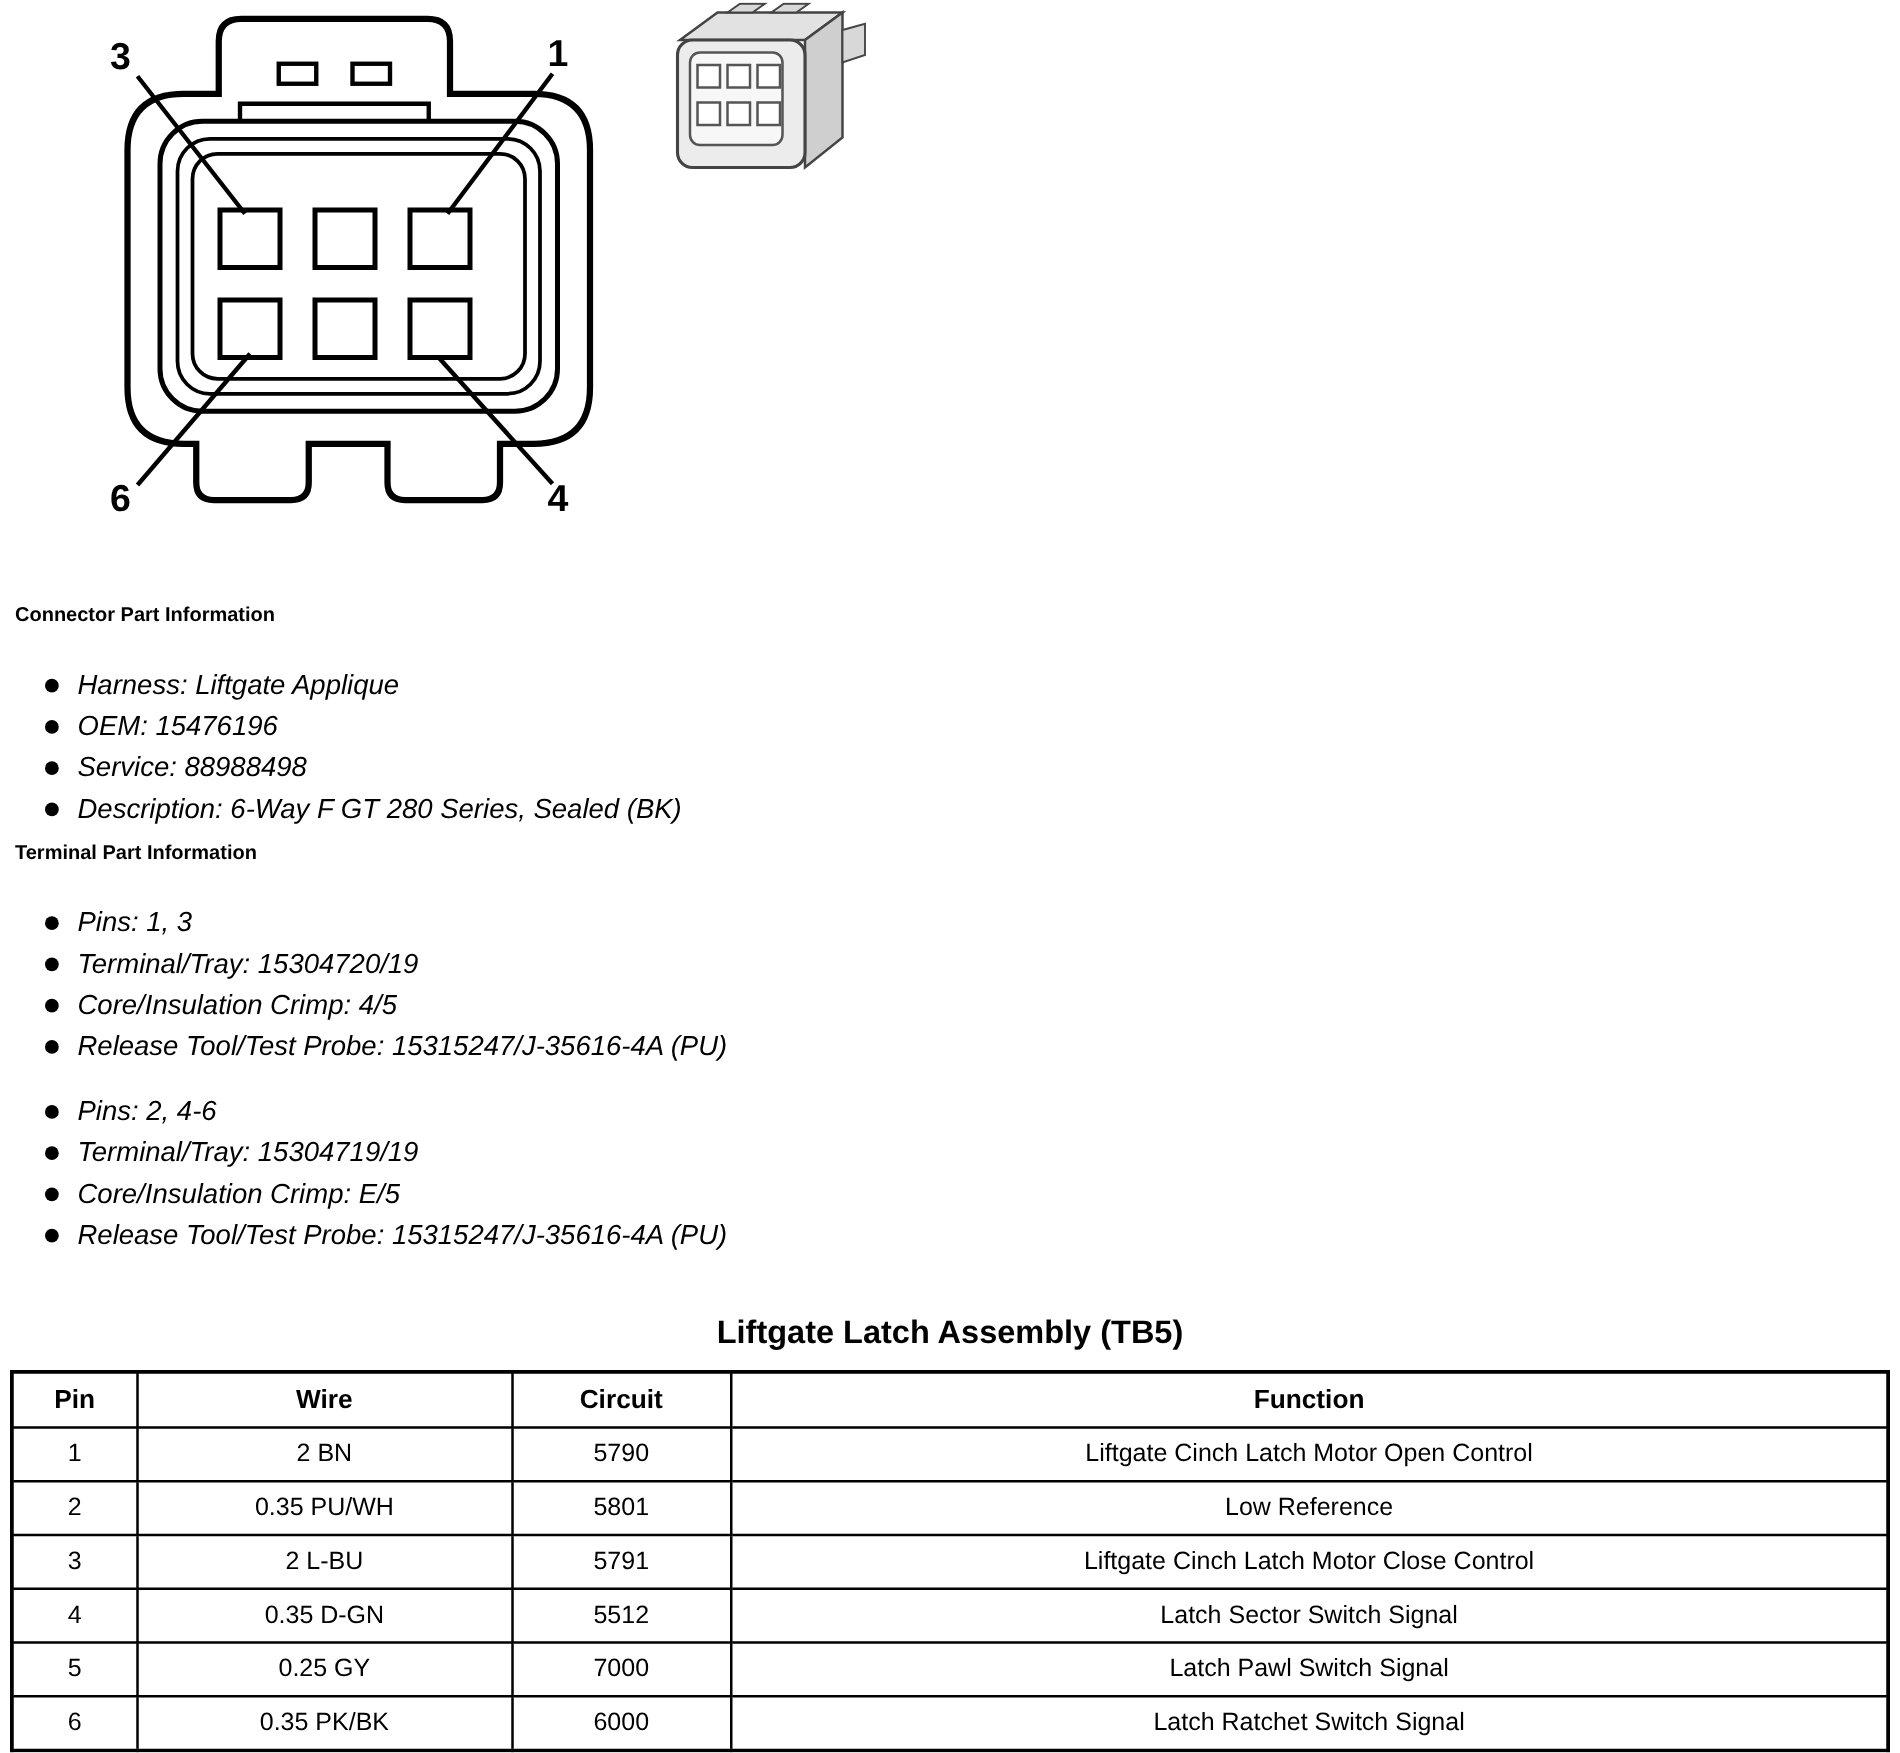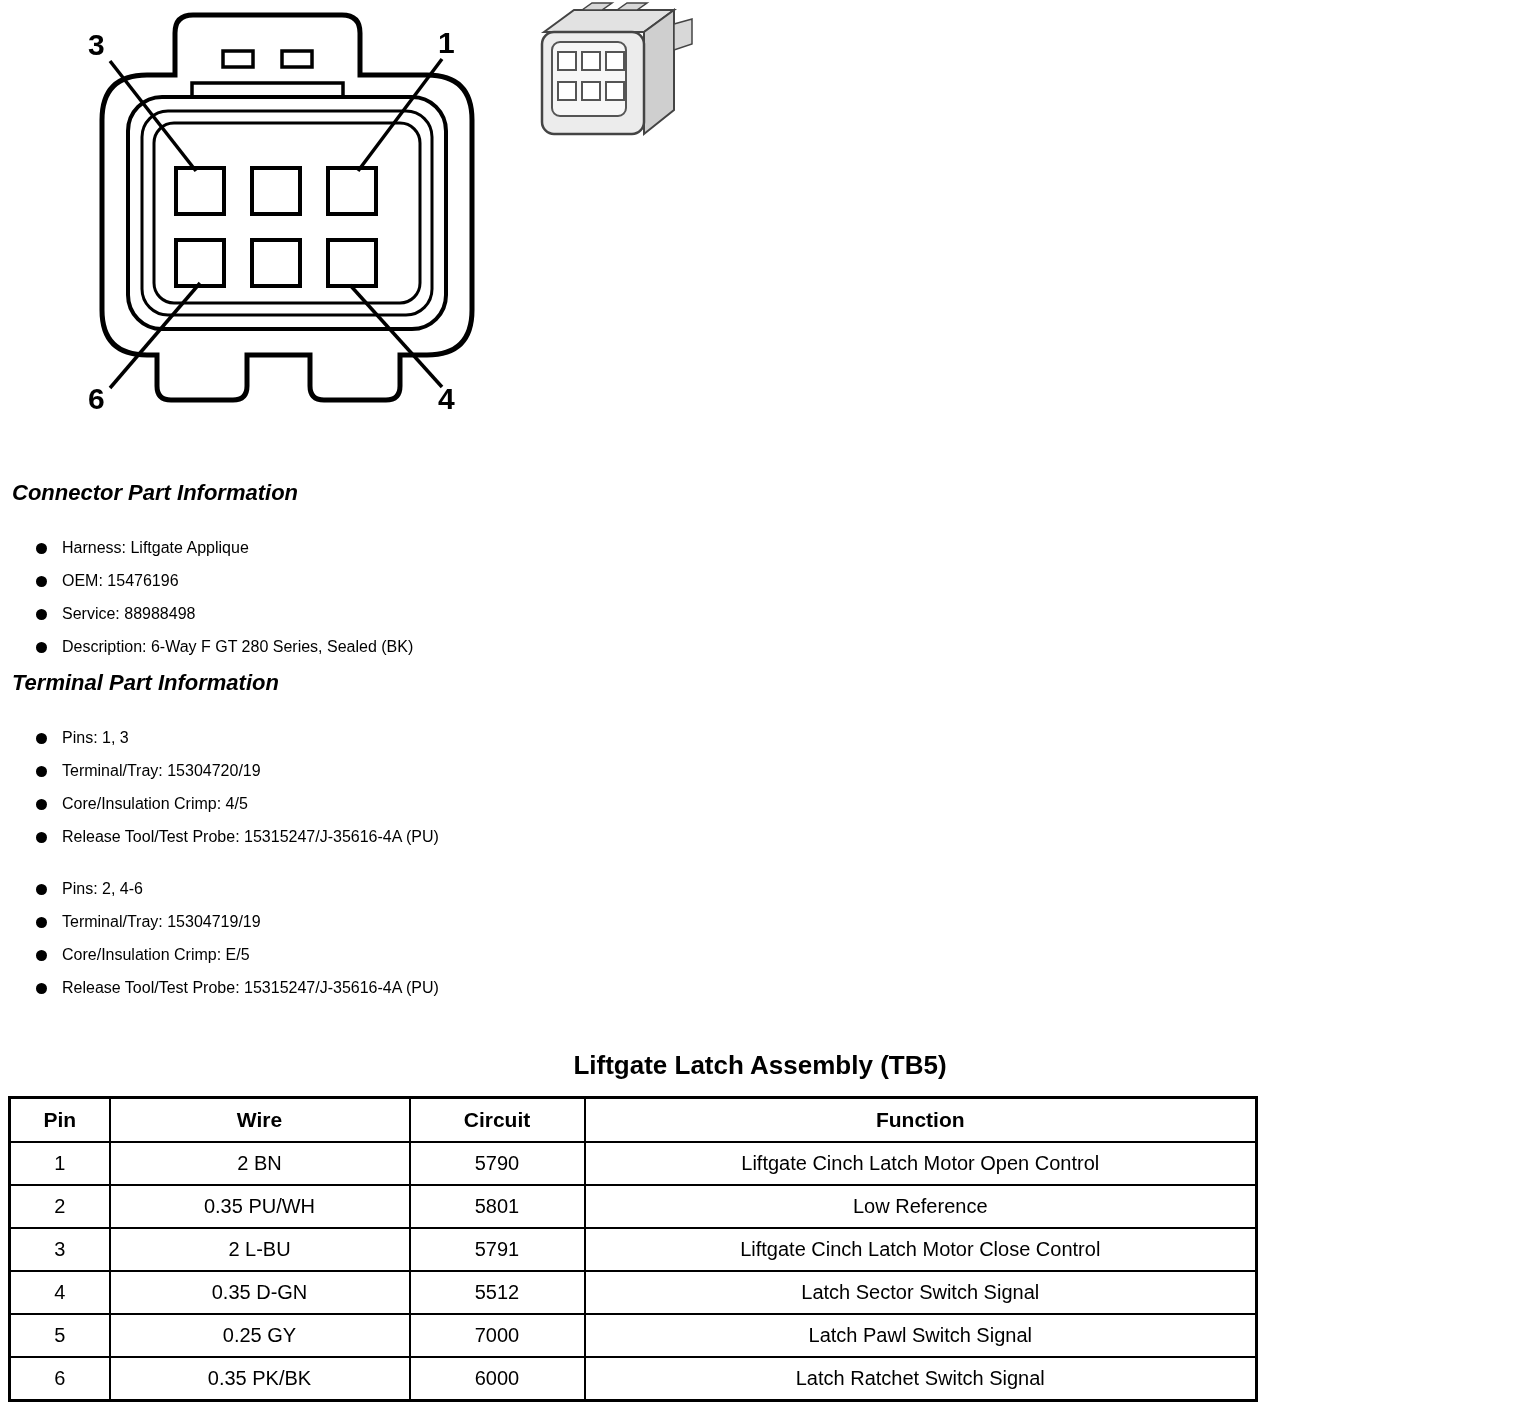--- a/index.html
+++ b/index.html
@@ -13,39 +13,39 @@
     overflow:hidden;
   }
   svg { display:block; }
 
   .connector-face { position:absolute; left:10px; top:5px; }
   .connector-photo { position:absolute; left:512px; top:2px; }
 
   .info-block { position:absolute; left:12px; top:480px; width:980px; }
   .info-block h2 {
     margin:0;
-    font-size:22px;
+    font-size:16px;
     line-height:26px;
     font-weight:bold;
-    font-style:italic;
   }
   .info-block h2.second { }
   ul.bullets {
     list-style:none;
     margin:0;
     padding:0 0 0 24px;
     margin-top:32px;
   }
   ul.bullets.gap { }
   ul.bullets li {
     display:flex;
     align-items:center;
     height:20px;
     margin-bottom:13px;
-    font-size:16px;
+    font-size:22px;
+    font-style:italic;
   }
   .bullet {
     display:inline-block;
     width:11px; height:11px;
     border-radius:50%;
     background:#000;
     margin-right:15px;
     flex:0 0 auto;
   }
 
@@ -55,21 +55,21 @@
     width:100%;
     text-align:center;
     font-size:26px;
     line-height:26px;
     font-weight:bold;
   }
 
   table.pinout {
     position:absolute;
     left:8px; top:1096px;
-    width:1250px;
+    width:1504px;
     border-collapse:collapse;
     border:3px solid #000;
     font-size:20px;
   }
   table.pinout th, table.pinout td {
     border:2px solid #000;
     padding:0 8px;
   }
   table.pinout th {
     height:42px;

